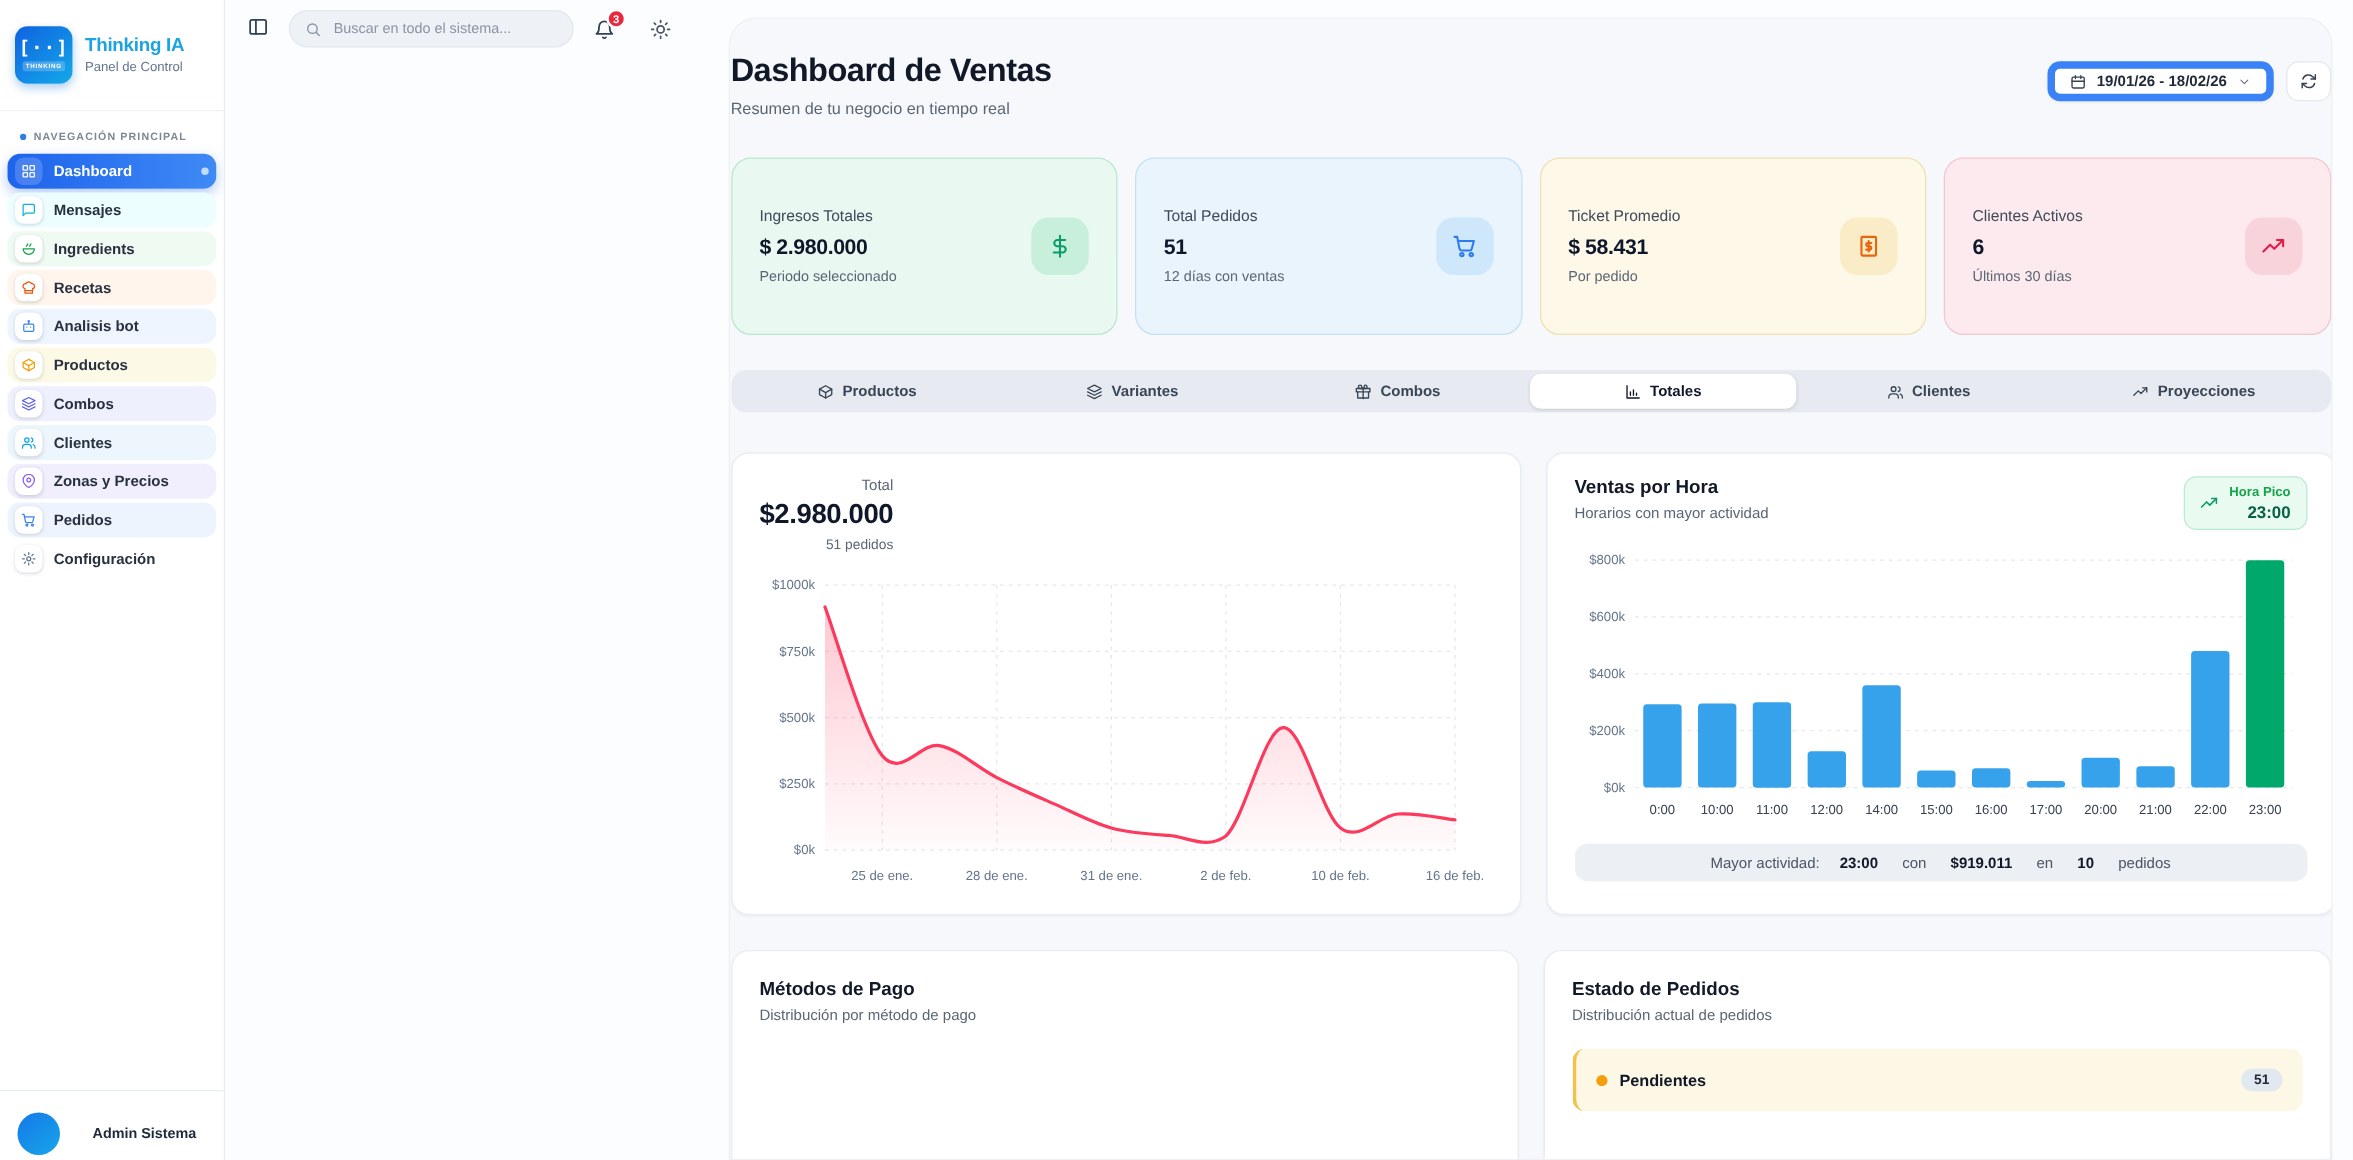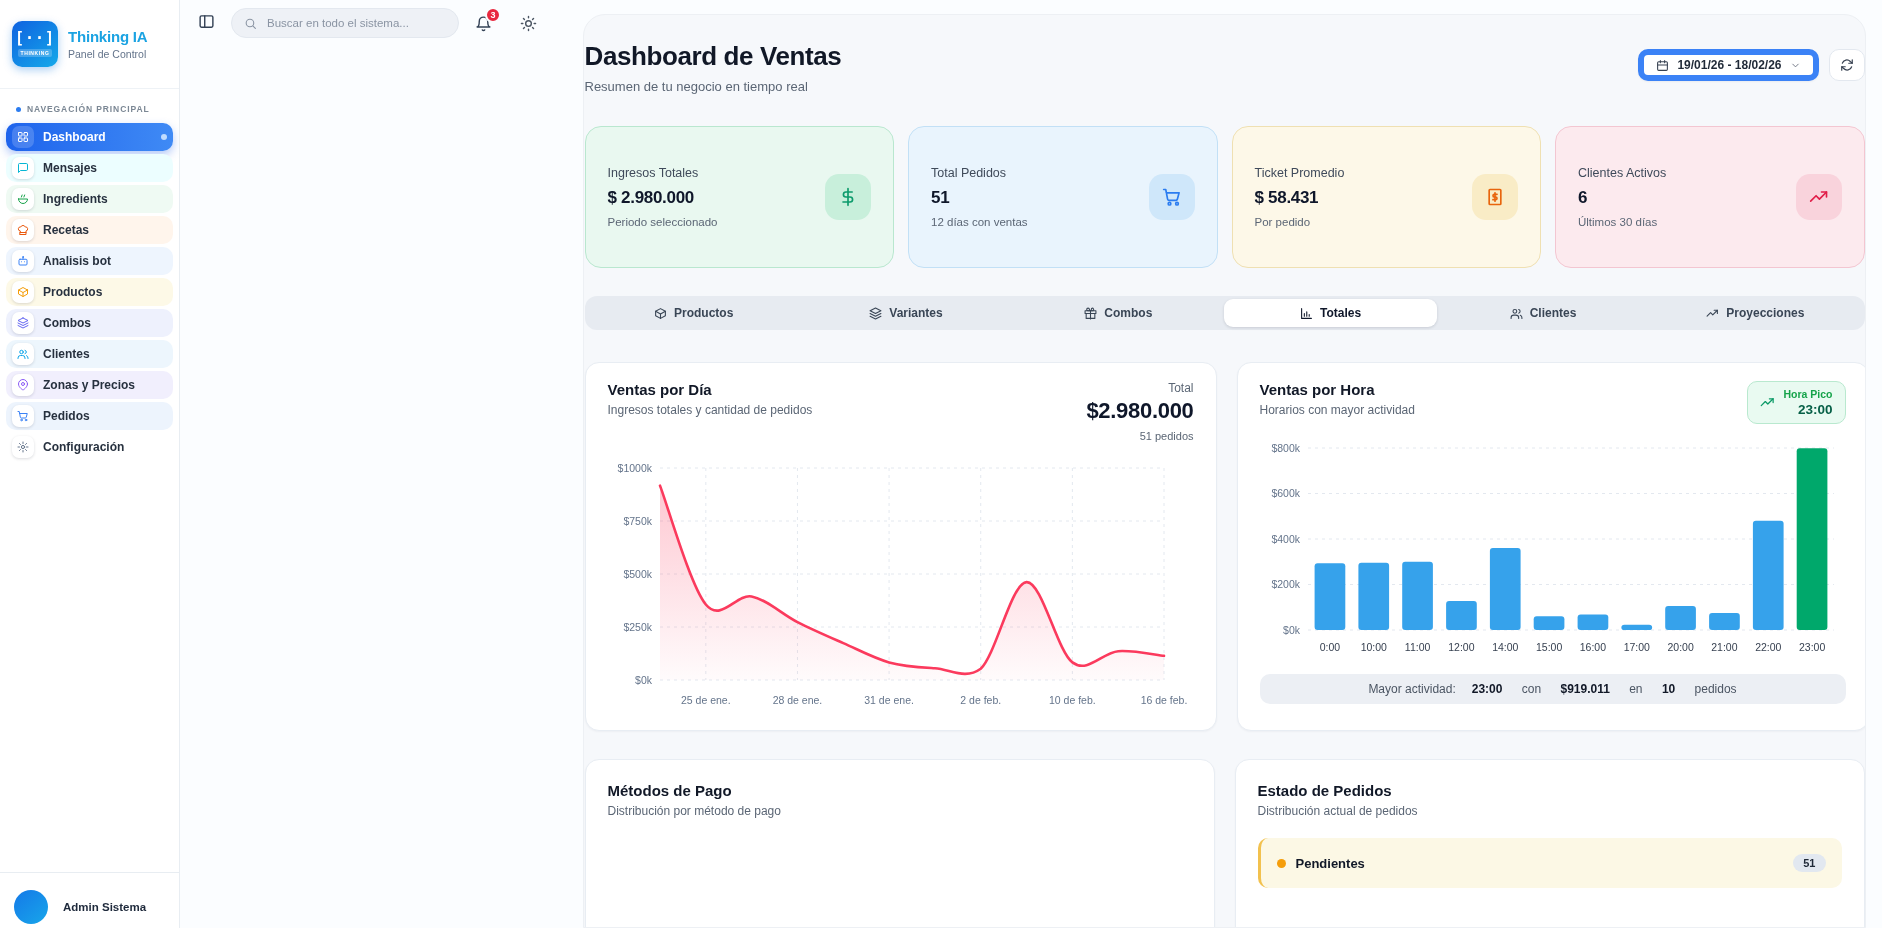--- a/index.html
+++ b/index.html
@@ -30,21 +30,21 @@
   .nav-item { display:flex; align-items:center; gap:9px; padding:3px 6px; border-radius:10px; cursor:pointer; }
   .nav-ico { width:22px; height:22px; border-radius:7px; background:#fff; box-shadow:0 1px 3px rgba(15,23,42,.15);
              display:flex; align-items:center; justify-content:center; flex:none; }
   .nav-ico svg { width:12px; height:12px; }
   .nav-label { font-size:12px; font-weight:600; color:#27313f; white-space:nowrap; }
   .nav-item.active { background:linear-gradient(90deg,#1e63ec,#3f8af5); box-shadow:0 4px 10px rgba(37,99,235,.35); }
   .nav-item.active .nav-ico { background:rgba(255,255,255,.18); box-shadow:none; color:#fff; }
   .nav-item.active .nav-label { color:#fff; }
   .active-dot { margin-left:auto; width:6px; height:6px; border-radius:50%; background:#bfdbfe; }
 
-  .sidebar-footer { border-top:1px solid #e8edf2; padding:13px 14px 0; display:flex; align-items:center; gap:15px; height:56px; }
+  .sidebar-footer { border-top:1px solid #e8edf2; padding:13px 14px 0; display:flex; align-items:center; gap:26px; height:56px; }
   .avatar { width:34px; height:34px; border-radius:50%; background:linear-gradient(140deg,#1479e8,#18a6ea); flex:none; }
   .user-name { font-size:11.5px; font-weight:bold; color:#1e293b; }
 
   
   .main { flex:1; display:flex; flex-direction:row; min-width:0; }
   .topbar { height:46px; display:flex; align-items:center; gap:16px; padding:0 18px; }
   .icon-btn { color:#334155; display:flex; align-items:center; cursor:pointer; background:none; border:none; padding:0; }
   .icon-btn svg { width:17px; height:17px; }
   .search { display:flex; align-items:center; gap:8px; background:#eef1f6; border:1px solid #e3e8ef; border-radius:999px;
             height:30px; width:228px; padding:0 12px; color:#8a94a3; }
@@ -454,24 +454,20 @@
                 </svg>
               </span>
               <span>Proyecciones</span>
             </div>
           </div>
 
         <div class="charts">
 
           <div class="chart-card">
             <div class="chart-head">
-              <div>
-                <div class="chart-title">Ventas por Día</div>
-                <div class="chart-sub">Ingresos totales y cantidad de pedidos</div>
-              </div>
               <div>
                 <div class="total-label">Total</div>
                 <div class="total-value">$2.980.000</div>
                 <div class="total-caption">51 pedidos</div>
               </div>
             </div>
             <div class="chart-body" id="chart-daily"><svg width="586" height="260" viewBox="0 0 586 260">
                   <defs>
                     <linearGradient id="gA" x1="0" y1="0" x2="0" y2="1">
                       <stop offset="0" stop-color="#fb3a5d" stop-opacity="0.28"></stop>

